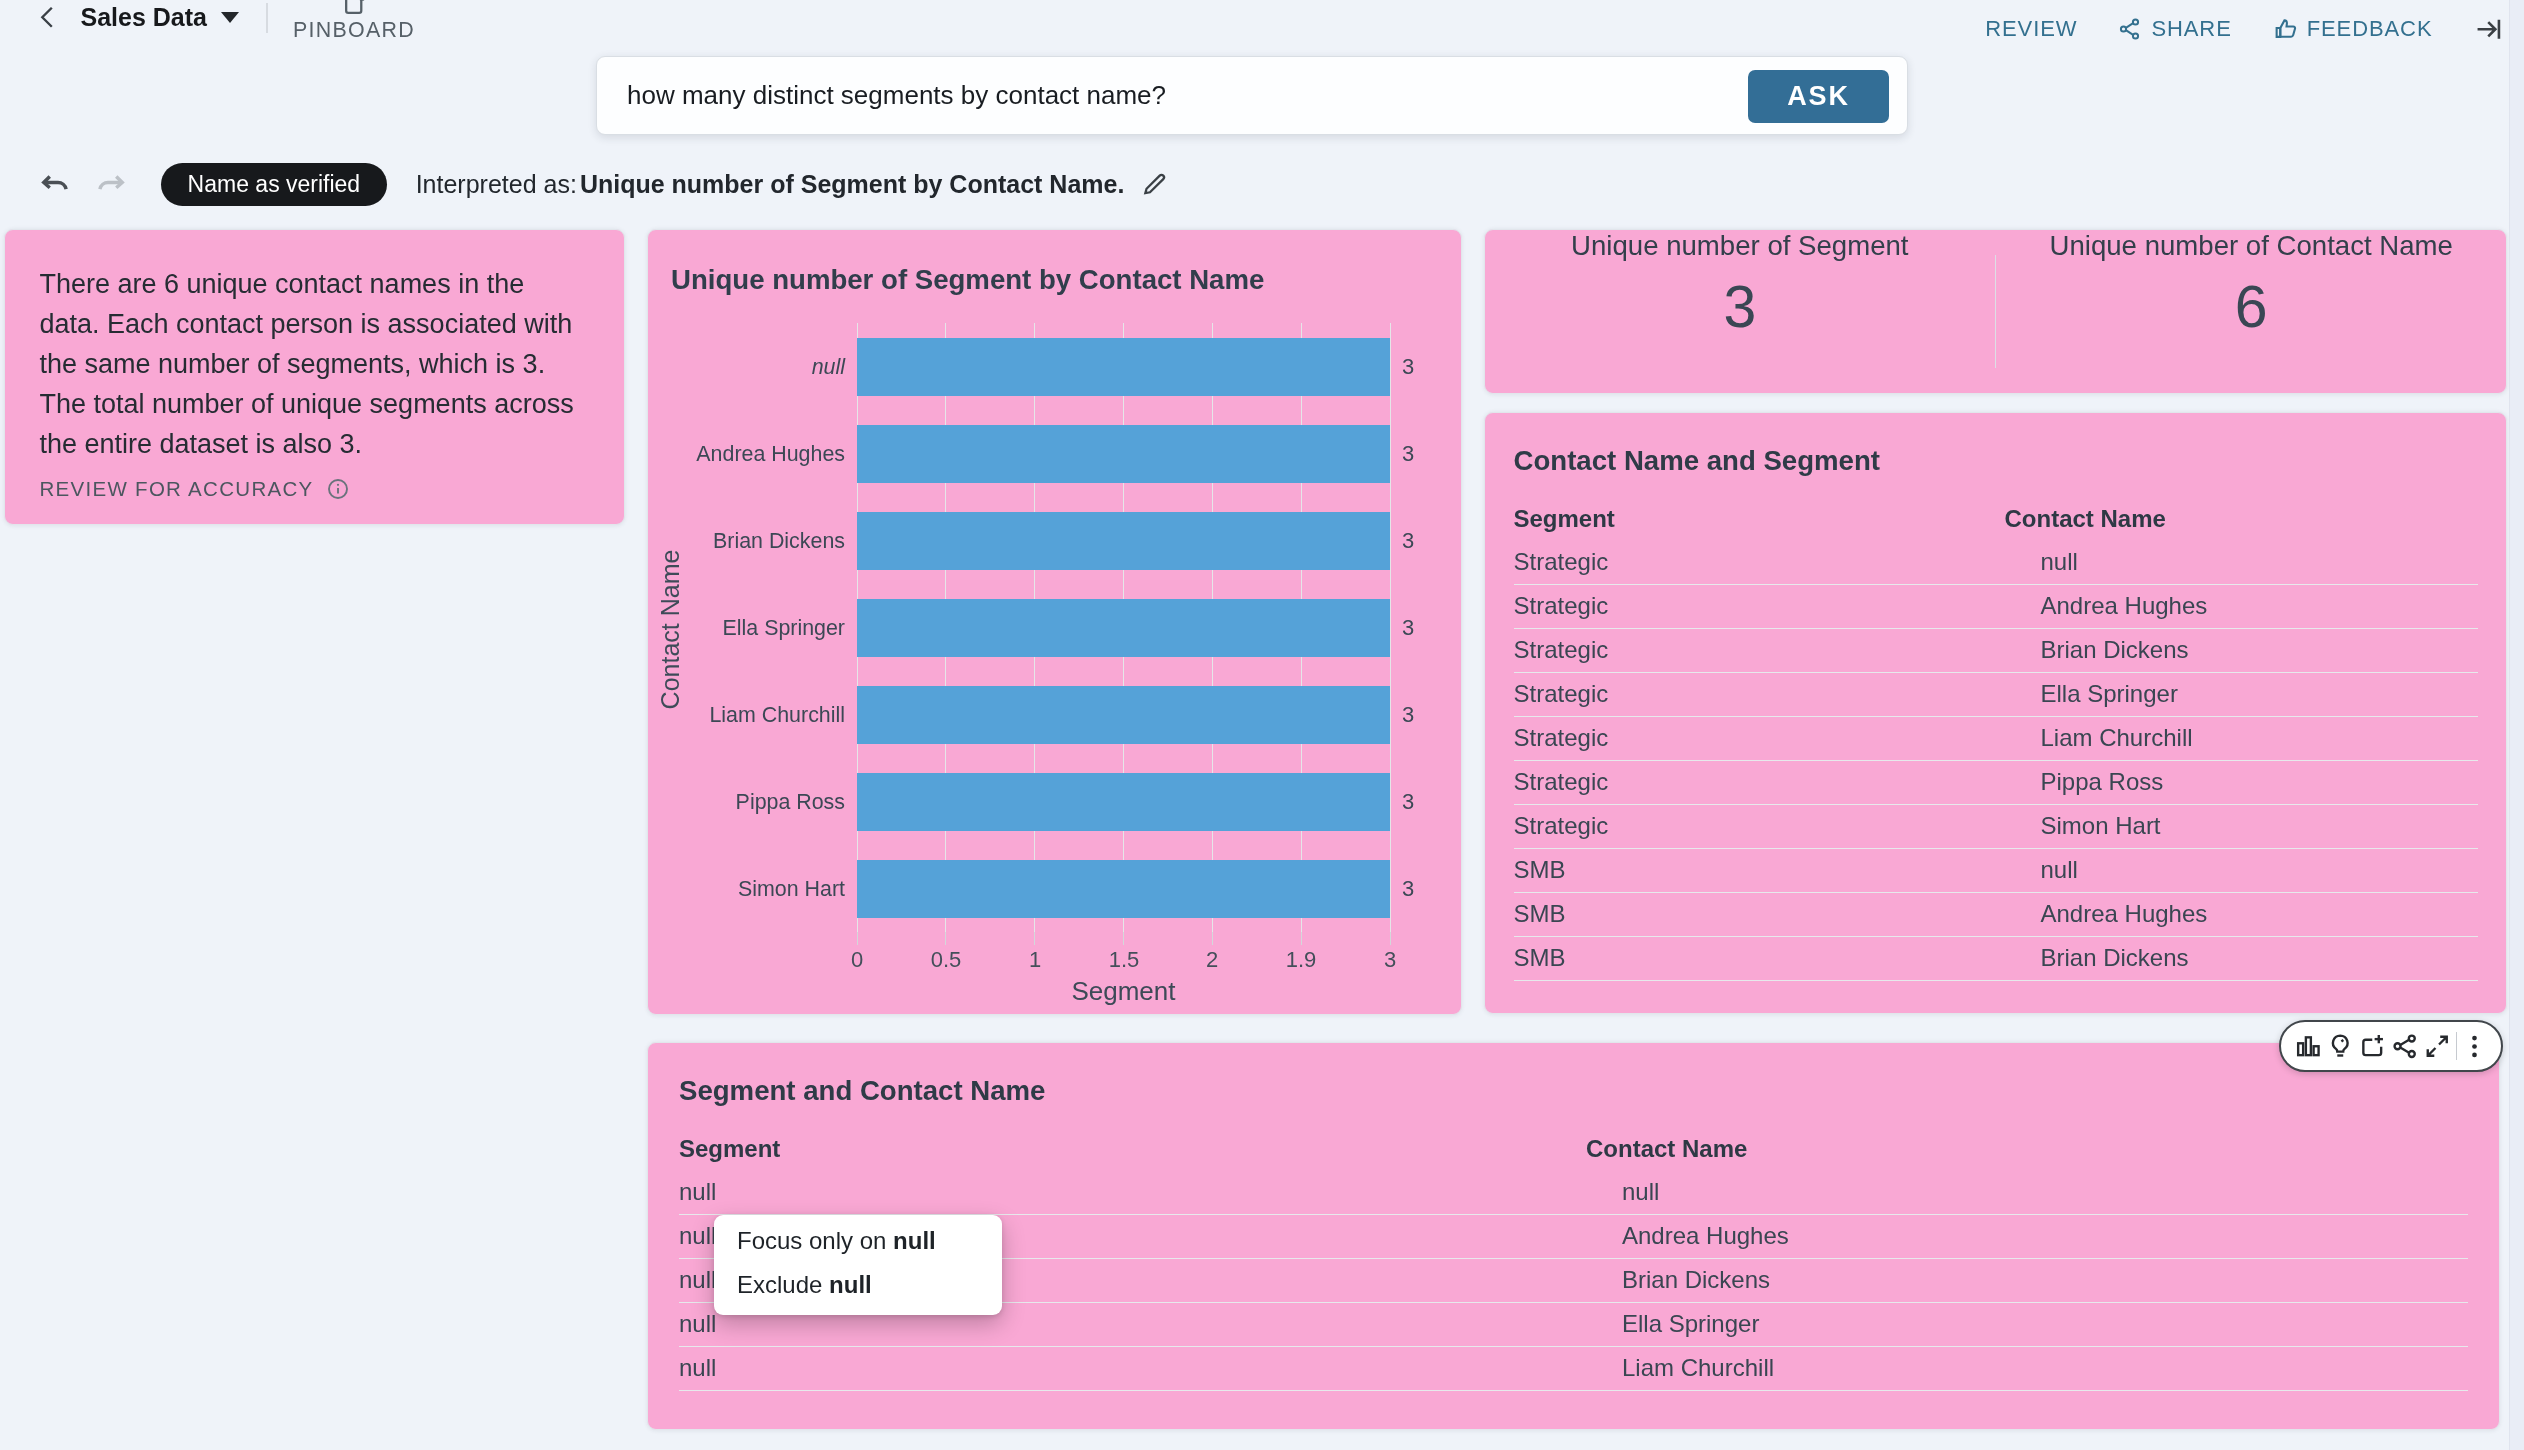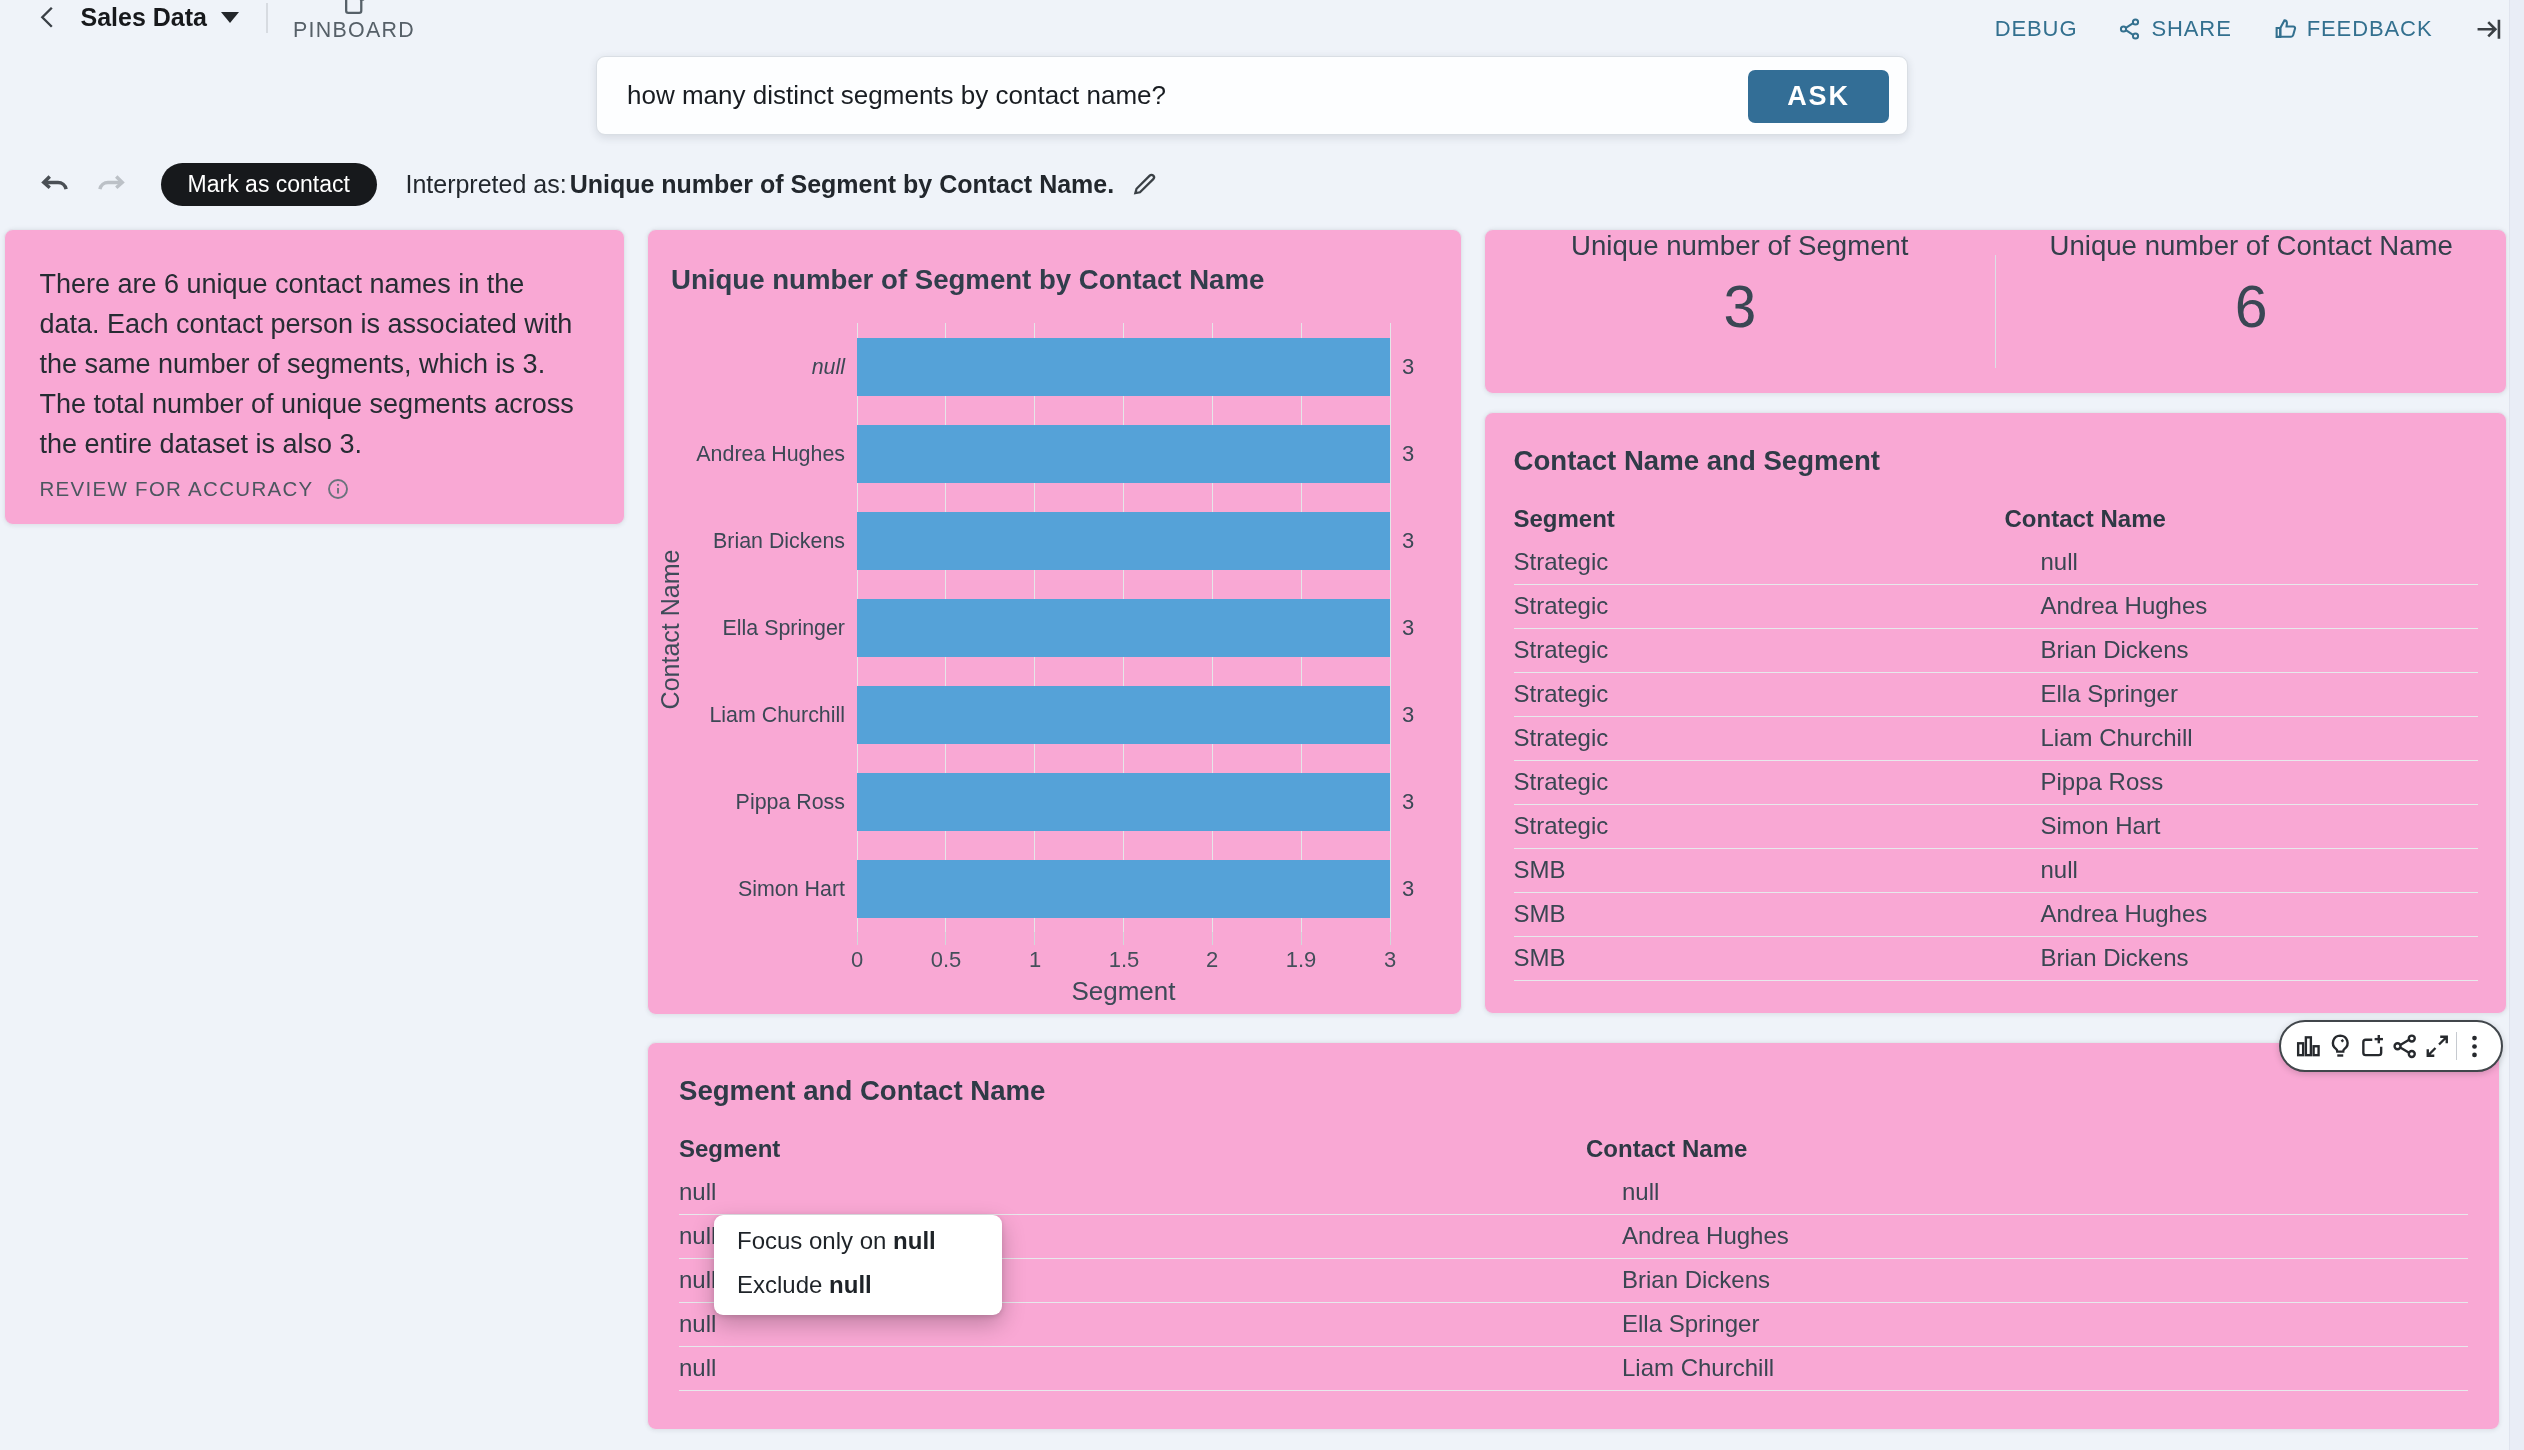--- a/index.html
+++ b/index.html
@@ -109,21 +109,21 @@
         <svg width="25" height="25" viewBox="0 0 24 24" fill="none" stroke="currentColor" stroke-width="2.2">
             <rect x="4" y="5.5" width="14.5" height="14.5" rx="2"></rect>
             <circle cx="19.2" cy="5.5" r="3" fill="currentColor" stroke="none"></circle>
           </svg>
       </span>
       <span>PINBOARD</span>
     </span>
   </div>
   <div class="h-right">
     <span class="h-link">
-      <span>DEBUG</span>
+      <span>REVIEW</span>
     </span>
     <span class="h-link">
       <span class="ic">
         <svg width="24" height="24" viewBox="0 0 24 24" fill="none" stroke="currentColor" stroke-width="2">
             <circle cx="5.5" cy="12" r="2.6"></circle>
             <circle cx="17.5" cy="5" r="2.6"></circle>
             <circle cx="17.5" cy="19" r="2.6"></circle>
             <path d="M7.9 10.8 L15.1 6.2 M7.9 13.2 L15.1 17.8"></path>
           </svg>
       </span>
@@ -157,21 +157,21 @@
         <path d="M8.5 7 L4.5 11 L8.5 14.5"></path>
         <path d="M4.8 11 H14 a5.6 5.6 0 0 1 5.4 4.4"></path>
       </svg>
   </span>
   <span class="ic redo">
     <svg width="36" height="36" viewBox="0 0 24 24" fill="none" stroke="currentColor" stroke-width="2.3">
         <path d="M15.5 7 L19.5 11 L15.5 14.5"></path>
         <path d="M19.2 11 H10 a5.6 5.6 0 0 0-5.4 4.4"></path>
       </svg>
   </span>
-  <span class="verified-pill">Mark as contact</span>
+  <span class="verified-pill">Name as verified</span>
   <span class="interpreted">
     <span>Interpreted as:</span>
     <b>Unique number of Segment by Contact Name.</b>
   </span>
   <span class="ic edit-icon">
     <svg width="28.5" height="28.5" viewBox="0 0 24 24" fill="none" stroke="currentColor" stroke-width="1.9">
         <path d="M4.5 19.5 L5.5 15.8 L16.6 4.7 a2.1 2.1 0 0 1 3 3 L8.4 18.8 L4.5 19.5 Z"></path>
       </svg>
   </span>
 </div>

